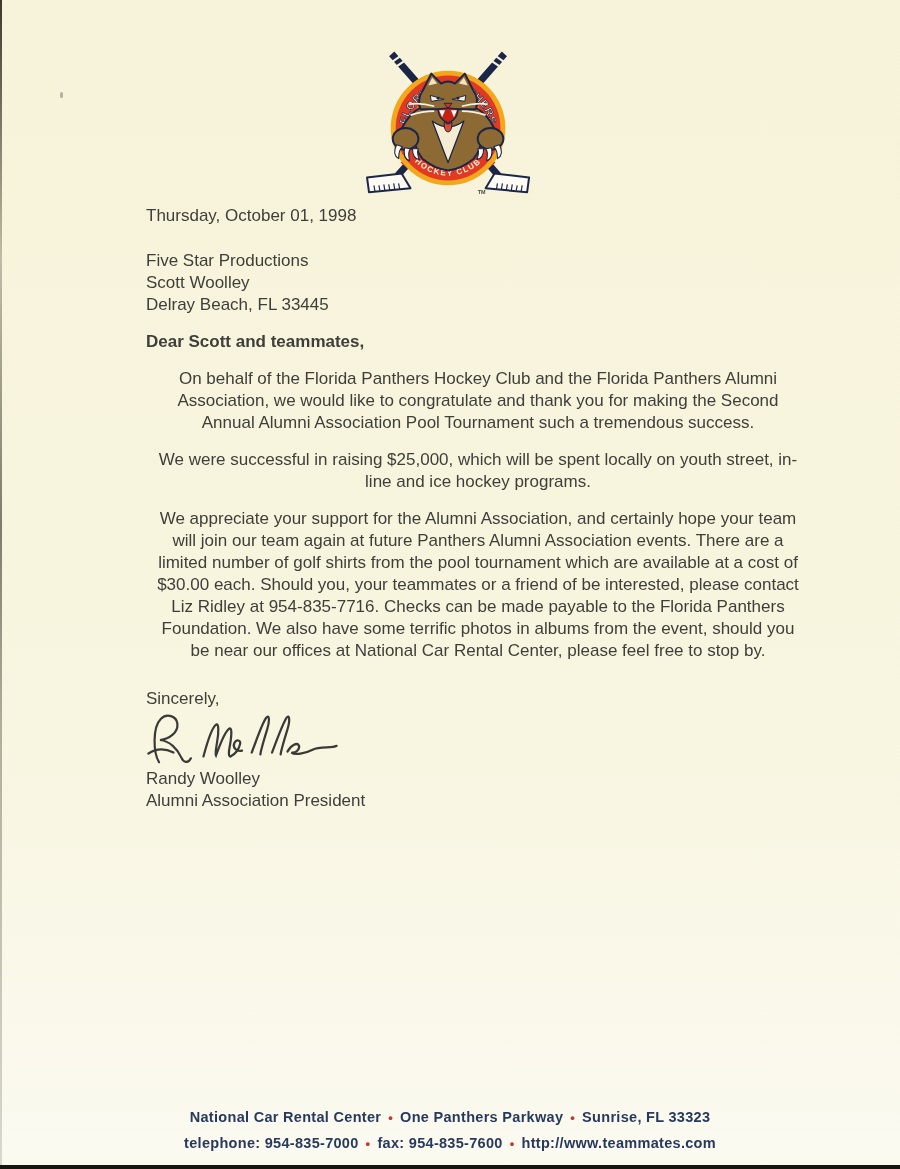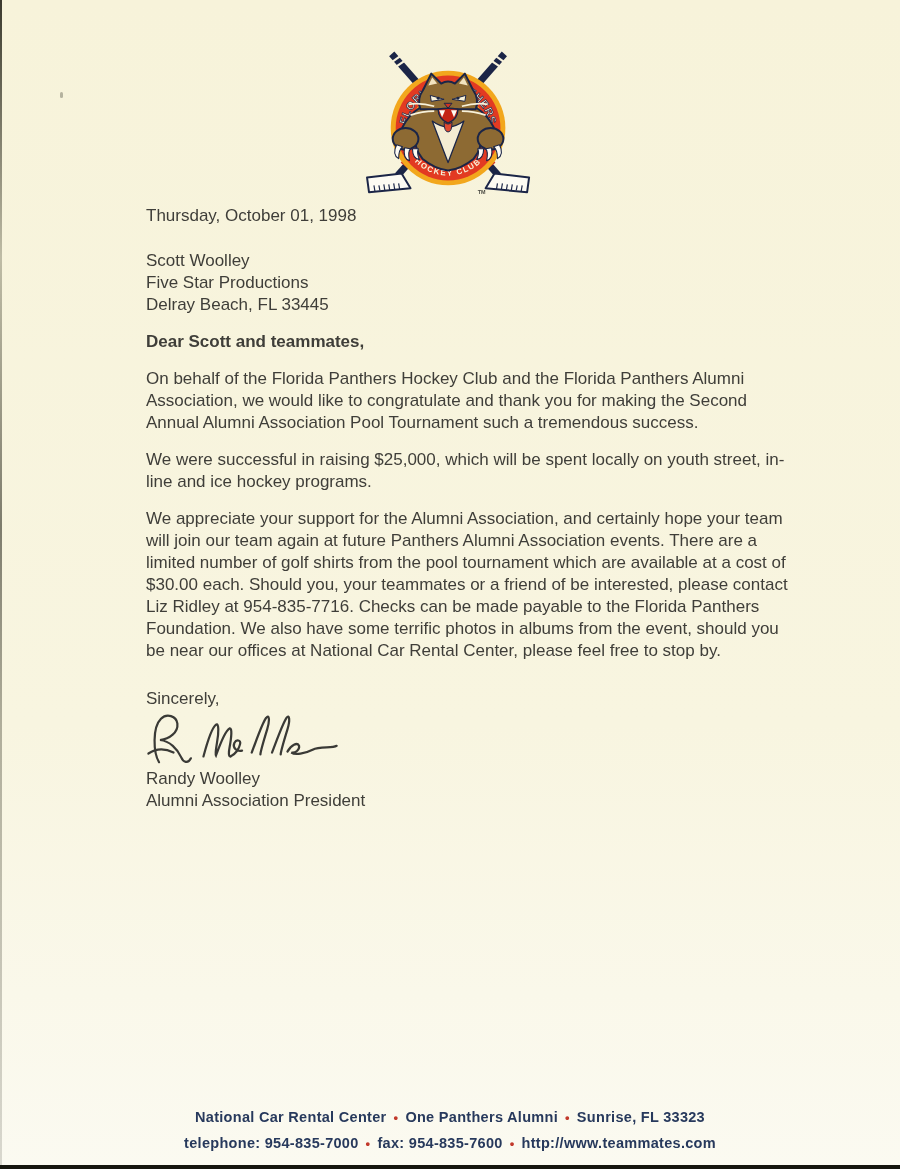--- a/index.html
+++ b/index.html
@@ -24,21 +24,21 @@
 
   .logo { position:absolute; left:358px; top:44px; width:190px; height:168px; }
 
   .letter {
     position:absolute; left:146px; top:205px; width:656px;
     font-size:17px; line-height:22px; color:#3f3e39;
   }
   .letter .date { margin:0 0 23px 0; }
   .letter .address { margin:0; }
   .letter .salutation { margin-top:15px;font-weight:bold; }
-  .letter p.para { margin:15px 0 0 0; }
+  .letter p.para { margin:15px 0 0 8px;text-align:center; }
   .letter .closing { margin-top:26px; }
   .signature { display:block; width:204px; height:56px; margin:2px 0 0 -4px; }
   .sender-name { margin-top:0; }
 
   .footer {
     position:absolute; left:0; top:1102px; width:100%;
     text-align:center; font-weight:bold; font-size:14.5px; line-height:20px;
     letter-spacing:0.3px; color:#27395c;
   }
   .footer .footer-line { margin-top:5px; }
@@ -148,22 +148,22 @@
         <path d="M126,106 Q126,116 119,117 Q122,110 120,106 Z"></path>
       </g>
     </g>
     <text x="120" y="152" font-size="5.5" fill="#4a4a42" font-weight="bold" font-family="Liberation Sans, DejaVu Sans, sans-serif">TM</text>
   </svg>
 
   <div class="letter">
     <div class="date">Thursday, October 01, 1998</div>
 
     <div class="address">
+      <div>Five Star Productions</div>
       <div>Scott Woolley</div>
-      <div>Five Star Productions</div>
       <div>Delray Beach, FL 33445</div>
     </div>
 
     <div class="salutation">Dear Scott and teammates,</div>
 
     <p class="para">On behalf of the Florida Panthers Hockey Club and the Florida Panthers Alumni Association, we would like to congratulate and thank you for making the Second Annual Alumni Association Pool Tournament such a tremendous success.</p>
     <p class="para">We were successful in raising $25,000, which will be spent locally on youth street, in-line and ice hockey programs.</p>
     <p class="para">We appreciate your support for the Alumni Association, and certainly hope your team will join our team again at future Panthers Alumni Association events. There are a limited number of golf shirts from the pool tournament which are available at a cost of $30.00 each. Should you, your teammates or a friend of be interested, please contact Liz Ridley at 954-835-7716.  Checks can be made payable to the Florida Panthers Foundation.  We also have some terrific photos in albums from the event, should you be near our offices at National Car Rental Center, please feel free to stop by.</p>
 
     <div class="closing">Sincerely,</div>
@@ -179,19 +179,19 @@
         <path d="M150,41 C154,34 160,31 162,35 C163,39 158,43 154,42 C158,45 168,43 176,39 C184,35 196,38 201,35"></path>
       </g>
     </svg>
 
     <div class="sender-name">Randy Woolley</div>
     <div class="sender-title">Alumni Association President</div>
   </div>
 
   <div class="footer">
     <div class="footer-line">
-      <span>National Car Rental Center</span><span class="bullet">•</span><span>One Panthers Alumni</span><span class="bullet">•</span><span>Sunrise, FL 33323</span>
+      <span>National Car Rental Center</span><span class="bullet">•</span><span>One Panthers Parkway</span><span class="bullet">•</span><span>Sunrise, FL 33323</span>
     </div>
     <div class="footer-line">
       <span>telephone: 954-835-7000</span><span class="bullet">•</span><span>fax: 954-835-7600</span><span class="bullet">•</span><span>http://www.teammates.com</span>
     </div>
   </div>
 </div>
 
 </body></html>

